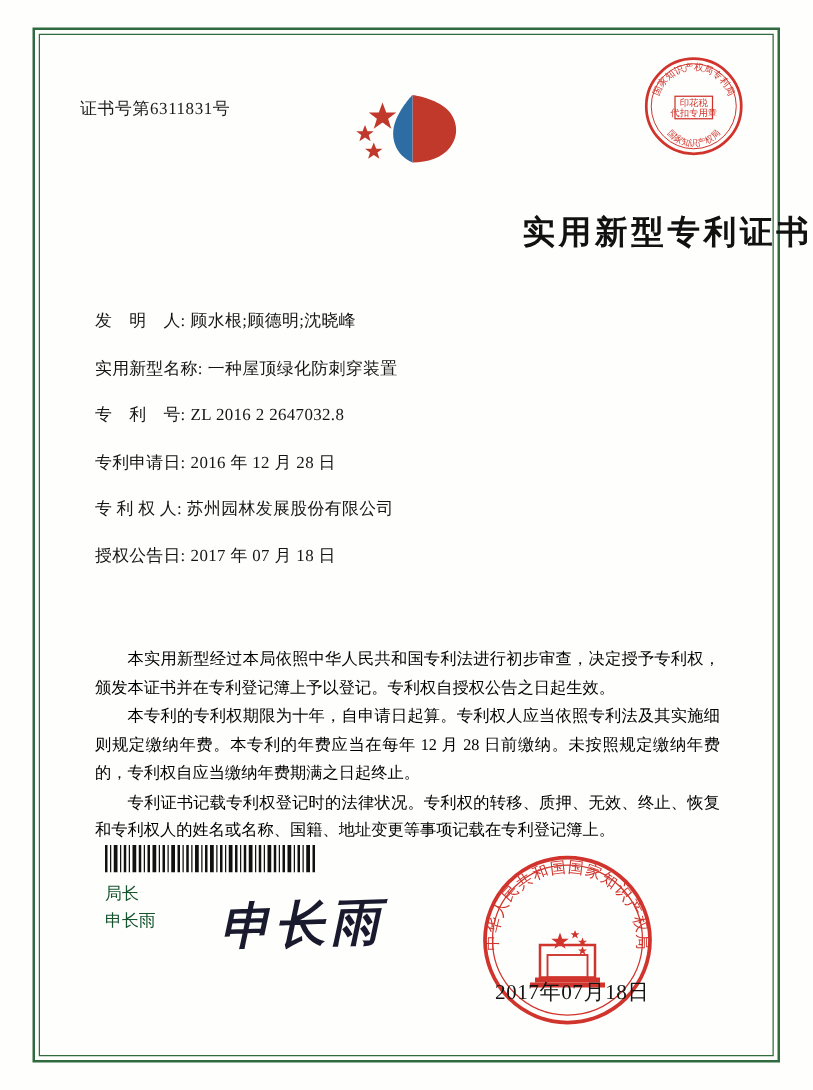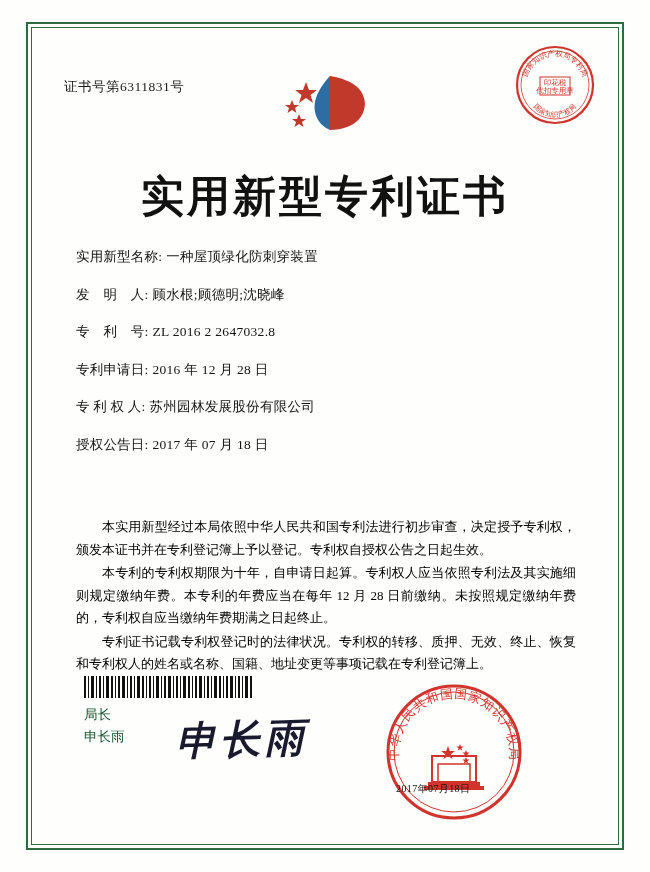--- a/index.html
+++ b/index.html
@@ -65,22 +65,22 @@
     top: 44px;
     width: 82px;
     height: 82px;
   }
 
   
   .doc-title {
     position: absolute;
     left: 0; right: 0;
     top: 168px;
-    text-align: center;
-    font-size: 43px;
+    text-align: right;
+    font-size: 26px;
     font-weight: bold;
     letter-spacing: 3px;
     color: #111;
     font-family: "DejaVu Serif", "Liberation Serif", serif;
   }
 
   
   .fields {
     position: absolute;
     left: 76px;
@@ -156,21 +156,21 @@
     left: 384px;
     top: 682px;
     width: 140px;
     height: 140px;
   }
 
   .seal-date {
     position: absolute;
     left: 396px;
     top: 782px;
-    font-size: 10px;
+    font-size: 17px;
     color: #141414;
     letter-spacing: 0.4px;
     font-family: Liberation Serif, serif;
   }
 
   
   .page-footer {
     position: absolute;
     left: 0; right: 0;
     top: 822px;
@@ -215,26 +215,26 @@
       <rect x="26" y="33" width="30" height="18" fill="none" stroke="#d0342c" stroke-width="1"></rect>
       <text x="41" y="40.5" font-size="7.5" fill="#d0342c" text-anchor="middle" font-family="'DejaVu Serif',serif">印花税</text>
       <text x="41" y="49" font-size="7.5" fill="#d0342c" text-anchor="middle" font-family="'DejaVu Serif',serif">代扣专用章</text>
     </svg>
   </div>
 
   <div class="doc-title">实用新型专利证书</div>
 
   <div class="fields">
     <div class="field-row">
+      <span class="field-label">发　明　人:</span>
+      <span class="field-value">顾水根;顾德明;沈晓峰</span>
+    </div>
+    <div class="field-row">
       <span class="field-label">实用新型名称:</span>
       <span class="field-value">一种屋顶绿化防刺穿装置</span>
-    </div>
-    <div class="field-row">
-      <span class="field-label">发　明　人:</span>
-      <span class="field-value">顾水根;顾德明;沈晓峰</span>
     </div>
     <div class="field-row">
       <span class="field-label">专　利　号:</span>
       <span class="field-value">ZL 2016 2 2647032.8</span>
     </div>
     <div class="field-row">
       <span class="field-label">专利申请日:</span>
       <span class="field-value">2016 年 12 月 28 日</span>
     </div>
     <div class="field-row">

